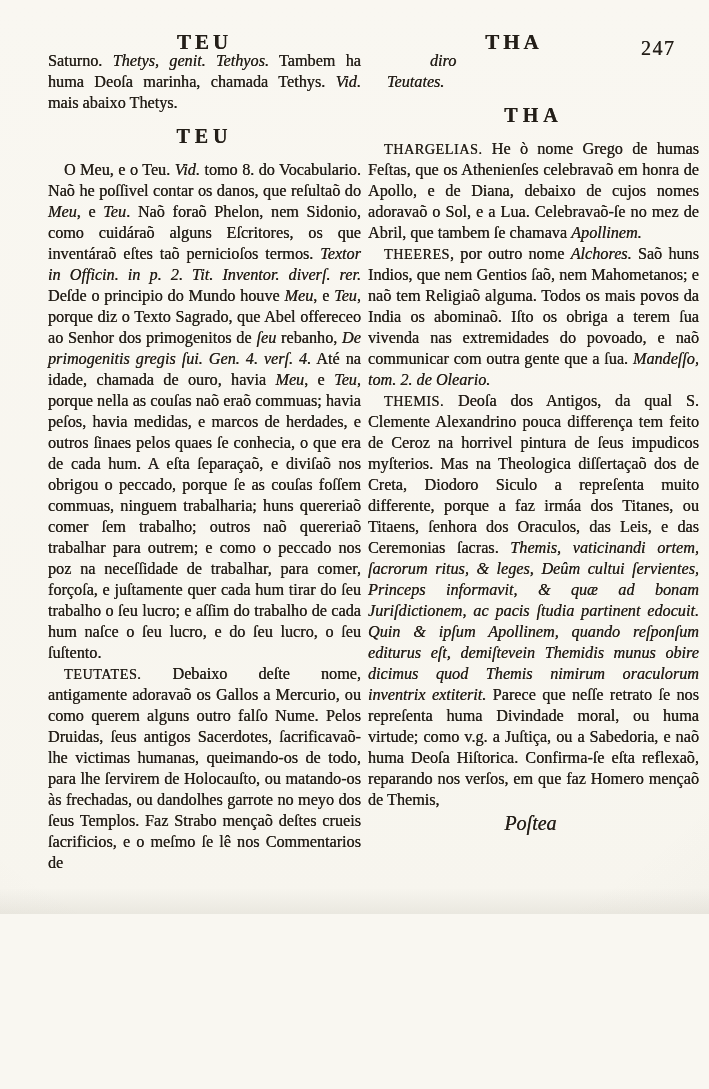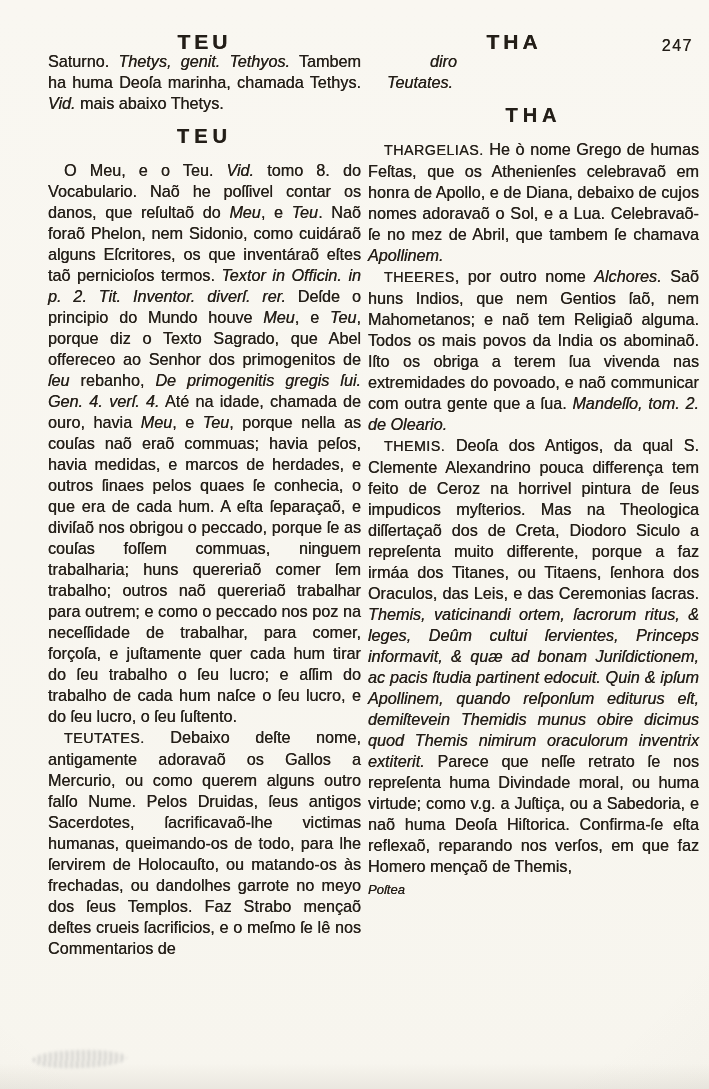--- a/index.html
+++ b/index.html
@@ -1,37 +1,37 @@
 <!DOCTYPE html>
 <html lang="pt"><head>
 <meta charset="utf-8">
 <title>Scanned dictionary page</title>
 <style>
   html,body{margin:0;padding:0;background:#f9f7f1;}
   .page{
     position:relative;
-    width:709px;height:1089px;
+    width:709px;height:914px;
     background:
       radial-gradient(140% 120% at 46% 40%, rgba(0,0,0,0) 55%, rgba(110,102,88,0.07) 82%, rgba(110,102,88,0.16) 100%),
       linear-gradient(#f9f7f1,#f7f5ee);
     overflow:hidden;
     color:#231e18;
-    font-family:Liberation Sans, sans-serif;
+    font-family:Liberation Serif, serif;
     text-shadow:0 0 0.55px rgba(35,28,18,0.8), 0.4px 0.4px 0.6px rgba(35,28,18,0.25);
   }
   .running-head{
     position:absolute;top:30px;
     font-size:21px;font-weight:bold;letter-spacing:4px;
     text-align:center;
   }
   .rh-left{left:48px;width:313px;}
   .rh-right{left:368px;width:292px;}
   .page-number{
     position:absolute;top:37px;left:641px;width:52px;
-    font-size:16px;letter-spacing:1.5px;text-align:right;
+    font-size:20px;letter-spacing:1.5px;
   }
   .col{
     position:absolute;top:51px;
     font-size:16.2px;line-height:21px;
     text-align:justify;
   }
   .col-left{left:48px;width:313px;}
   .col-right{left:368px;width:331px;}
   p.para{margin:0;}
   .ind{text-indent:16px;}
@@ -39,21 +39,21 @@
   .hw{font-size:0.88em;letter-spacing:0.5px;}
   .sec{
     text-align:center;text-indent:0;
     font-size:20px;font-weight:bold;letter-spacing:5px;
     margin:12px 0 13px;
   }
   .verse{font-style:italic;margin:0 0 0 14px;}
   .vl0{padding-left:12px;}
   .vl1{padding-left:48px;}
   .vl2{padding-left:5px;}
-  .catchword{text-align:left;font-style:italic;padding-right:6px;margin-top:2px;font-size:13px;}
+  .catchword{text-align:center;font-style:italic;padding-right:6px;margin-top:2px;font-size:20px;}
   .smudge{
     position:absolute;left:33px;top:1050px;width:94px;height:18px;
     background:
       repeating-linear-gradient(93deg,
         rgba(72,74,84,0.50) 0 2px, rgba(72,74,84,0) 2px 5px,
         rgba(72,74,84,0.34) 5px 8px, rgba(72,74,84,0) 8px 11px);
     border-radius:45% 55% 50% 50%;
     filter:blur(1.4px);
     opacity:0.55;
     transform:rotate(-2deg);

